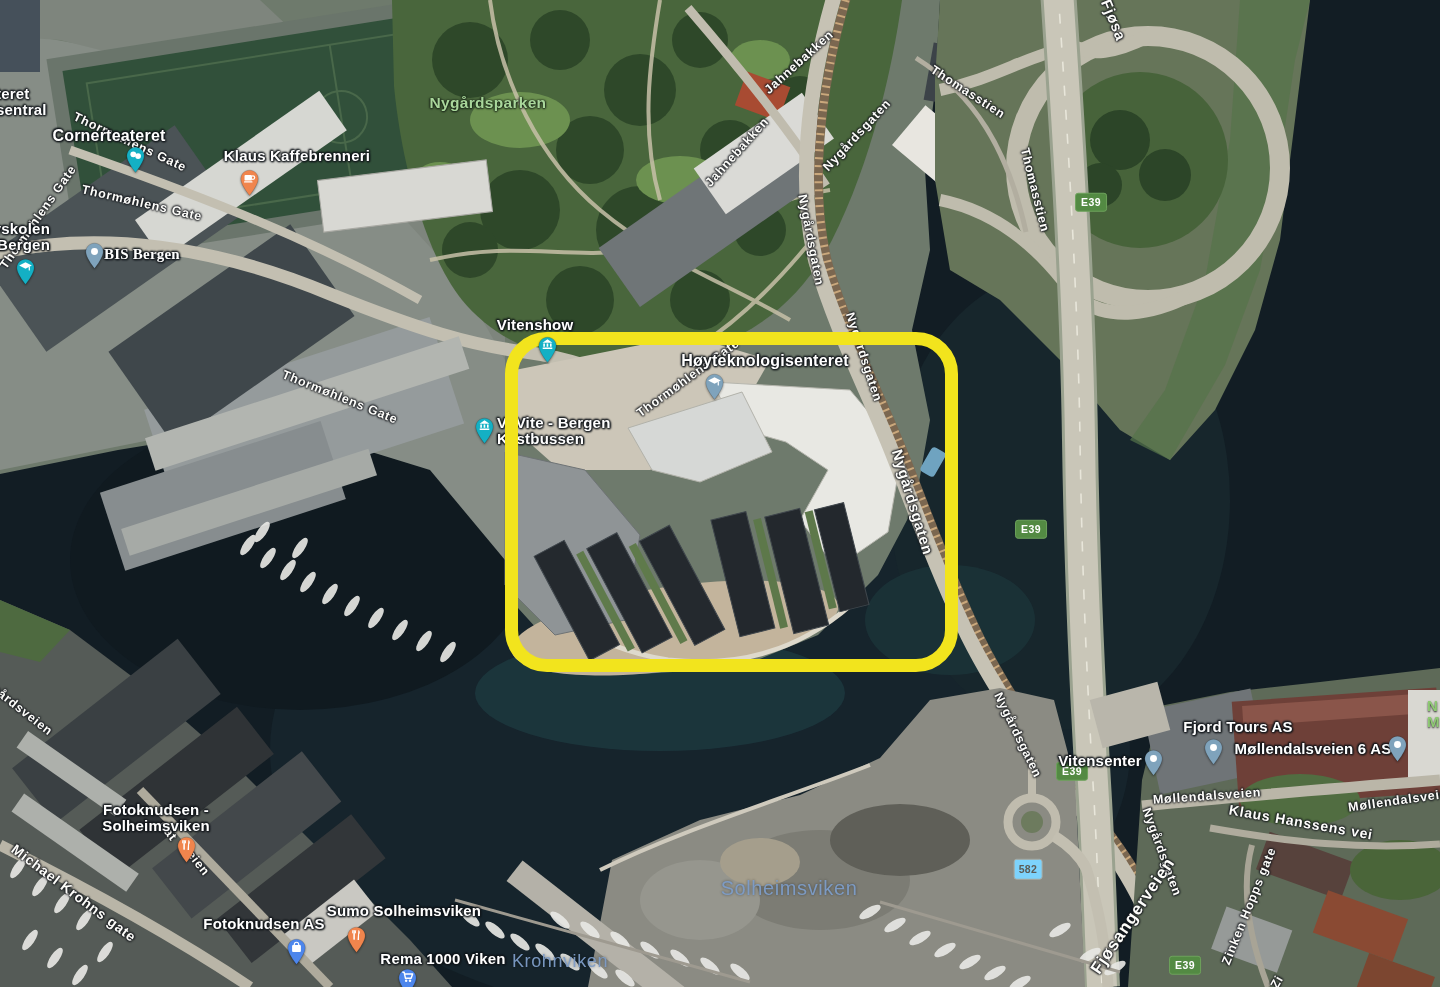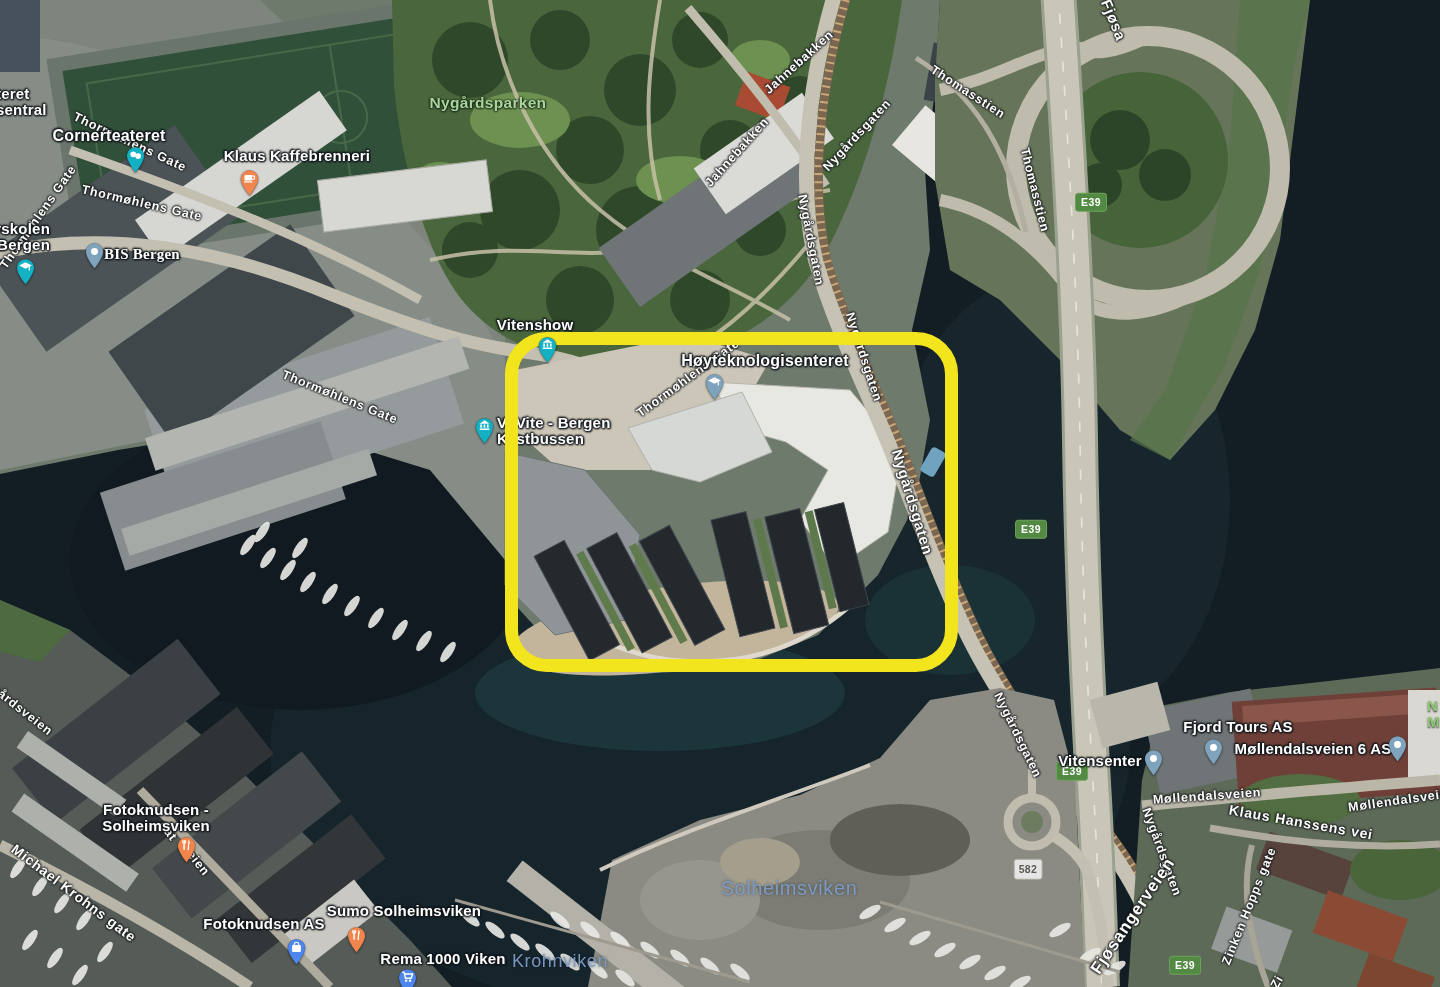--- a/index.html
+++ b/index.html
@@ -23,21 +23,21 @@
   .water{color:#7d9cc6;font-weight:400;letter-spacing:.6px;opacity:.96;
        text-shadow:0 0 3px rgba(10,16,22,.5);}
   .park{color:#a9d79b;font-weight:700;font-size:15.5px;letter-spacing:.3px;
        text-shadow:0 1px 2px rgba(20,30,20,.85),1px 0 2px rgba(20,30,20,.85),
                    -1px 0 2px rgba(20,30,20,.85);}
   .greenpoi{color:#8ec973;font-weight:700;font-size:15px;
        text-shadow:0 1px 2px rgba(15,20,15,.9);}
   .badge{position:absolute;transform:translate(-50%,-50%);font-size:10.5px;font-weight:700;
          border-radius:3px;line-height:1;letter-spacing:.4px;}
   .badge.eroad{background:#538a43;color:#fff;border:1px solid #6ea25c;padding:3px 5px;text-align:right;}
-  .badge.local{background:#e5e5e5;color:#5b5b55;border:1px solid #a8a89f;padding:4px 4px;}
+  .badge.local{background:#7dd3fc;color:#5b5b55;border:1px solid #a8a89f;padding:4px 4px;}
   #highlight-rect{position:absolute;box-sizing:border-box;}
   .pin{position:absolute;width:23px;height:29px;}
   .pin svg{display:block;filter:drop-shadow(0 1px 1.2px rgba(0,0,0,.45));}
 </style>
 </head>
 <body>
 
 <div id="stage">
 
   <svg id="map-svg" width="1440" height="987" viewBox="0 0 1440 987">

